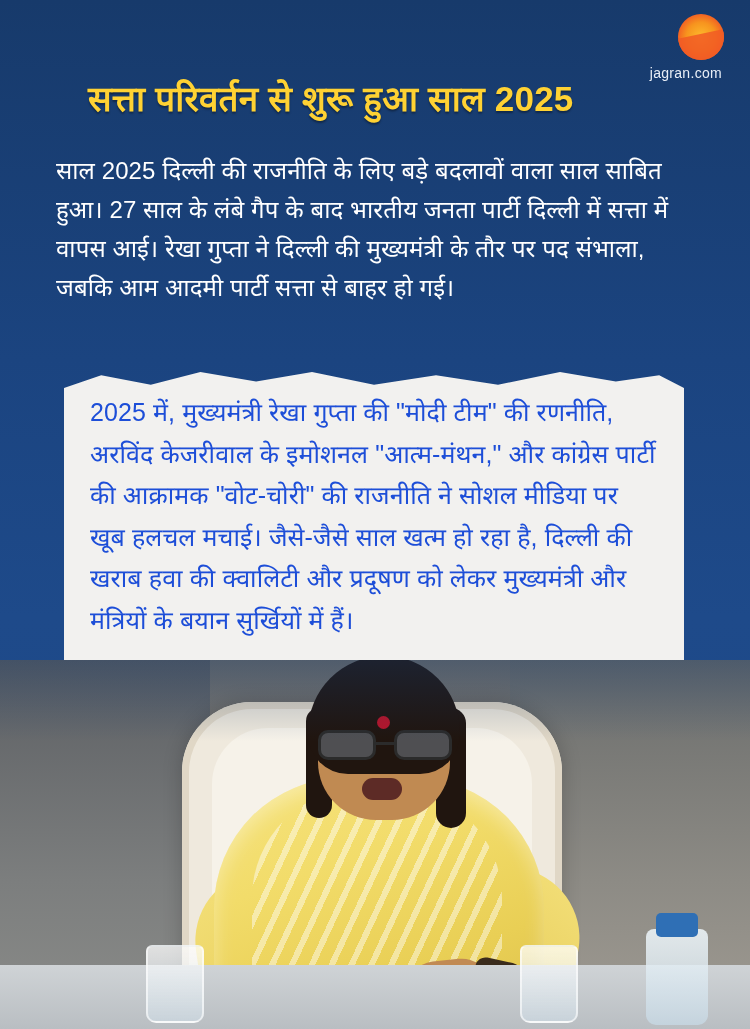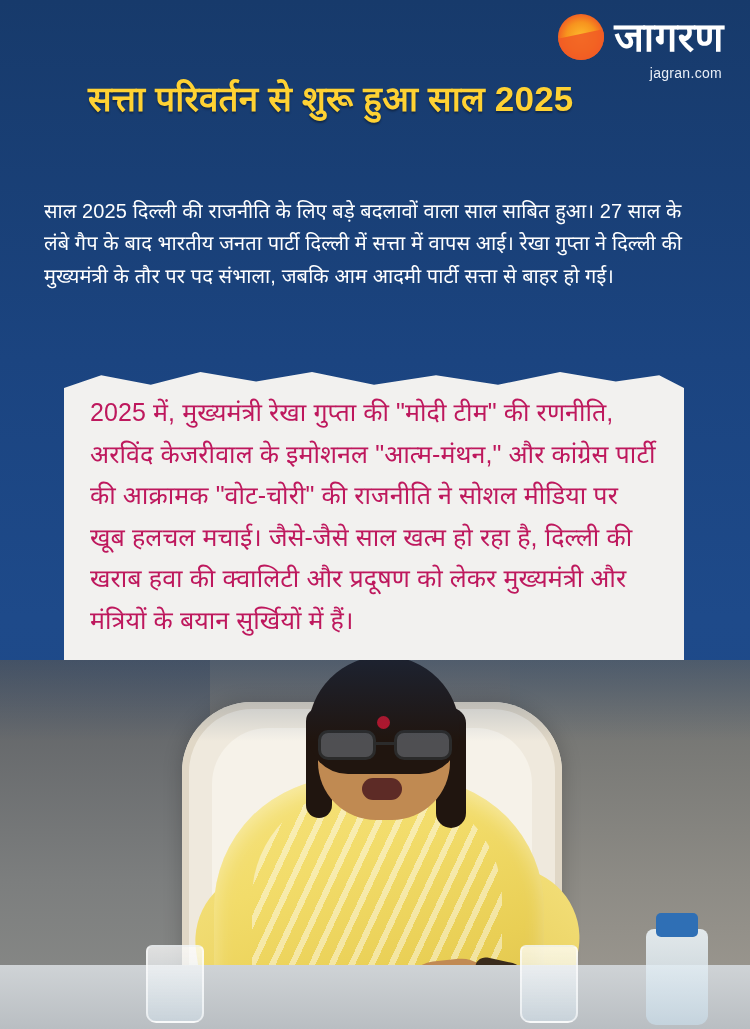--- a/index.html
+++ b/index.html
@@ -81,27 +81,26 @@
     line-height: 1.25;
     letter-spacing: .2px;
     text-shadow: 0 2px 2px rgba(0,0,0,.35);
     margin-left: 48px;
   }
 
   
   .intro {
     position: absolute;
     top: 152px;
-    left: 44px;
+    left: 56px;
     width: 640px;
     color: #ffffff;
-    font-size: 20px;
+    font-size: 24px;
     line-height: 1.62;
     letter-spacing: .1px;
-    margin-top: 43px;
   }
 
   
   .card {
     position: absolute;
     top: 372px;
     left: 64px;
     width: 620px;
     min-height: 318px;
     background: #f2f1ef;
@@ -110,21 +109,21 @@
     box-shadow: 0 6px 18px rgba(0,0,0,.28);
     clip-path: polygon(
       0% 5%, 6% 1%, 14% 4%, 22% 0%, 31% 3%, 40% 0%, 50% 4%,
       60% 1%, 70% 4%, 80% 0%, 89% 3%, 96% 1%, 100% 5%,
       100% 95%, 94% 99%, 86% 96%, 77% 100%, 68% 97%, 58% 100%,
       48% 96%, 38% 100%, 28% 97%, 18% 100%, 9% 96%, 2% 99%, 0% 94%
     );
   }
   .card p {
     margin: 0;
-    color: #be185d;
+    color: #1d4ed8;
     font-size: 25px;
     line-height: 1.66;
     letter-spacing: .1px;
   }
 
   
   .photo {
     position: absolute;
     left: 0;
     top: 660px;
@@ -329,21 +328,20 @@
   }
 </style>
 </head>
 <body>
 
 <div class="poster">
 
   <div class="logo-wrap">
     <div class="logo-row">
       <div class="logo-mark"></div>
-      <div class="logo-text">जागरण</div>
     </div>
     <div class="logo-sub">jagran.com</div>
   </div>
 
   <div class="headline">सत्ता परिवर्तन से शुरू हुआ साल 2025</div>
 
   <div class="intro">साल 2025 दिल्ली की राजनीति के लिए बड़े बदलावों वाला साल साबित हुआ। 27 साल के लंबे गैप के बाद भारतीय जनता पार्टी दिल्ली में सत्ता में वापस आई। रेखा गुप्ता ने दिल्ली की मुख्यमंत्री के तौर पर पद संभाला, जबकि आम आदमी पार्टी सत्ता से बाहर हो गई।</div>
 
   <div class="card">
     <p>2025 में, मुख्यमंत्री रेखा गुप्ता की "मोदी टीम" की रणनीति, अरविंद केजरीवाल के इमोशनल "आत्म-मंथन," और कांग्रेस पार्टी की आक्रामक "वोट-चोरी" की राजनीति ने सोशल मीडिया पर खूब हलचल मचाई। जैसे-जैसे साल खत्म हो रहा है, दिल्ली की खराब हवा की क्वालिटी और प्रदूषण को लेकर मुख्यमंत्री और मंत्रियों के बयान सुर्खियों में हैं।</p>

